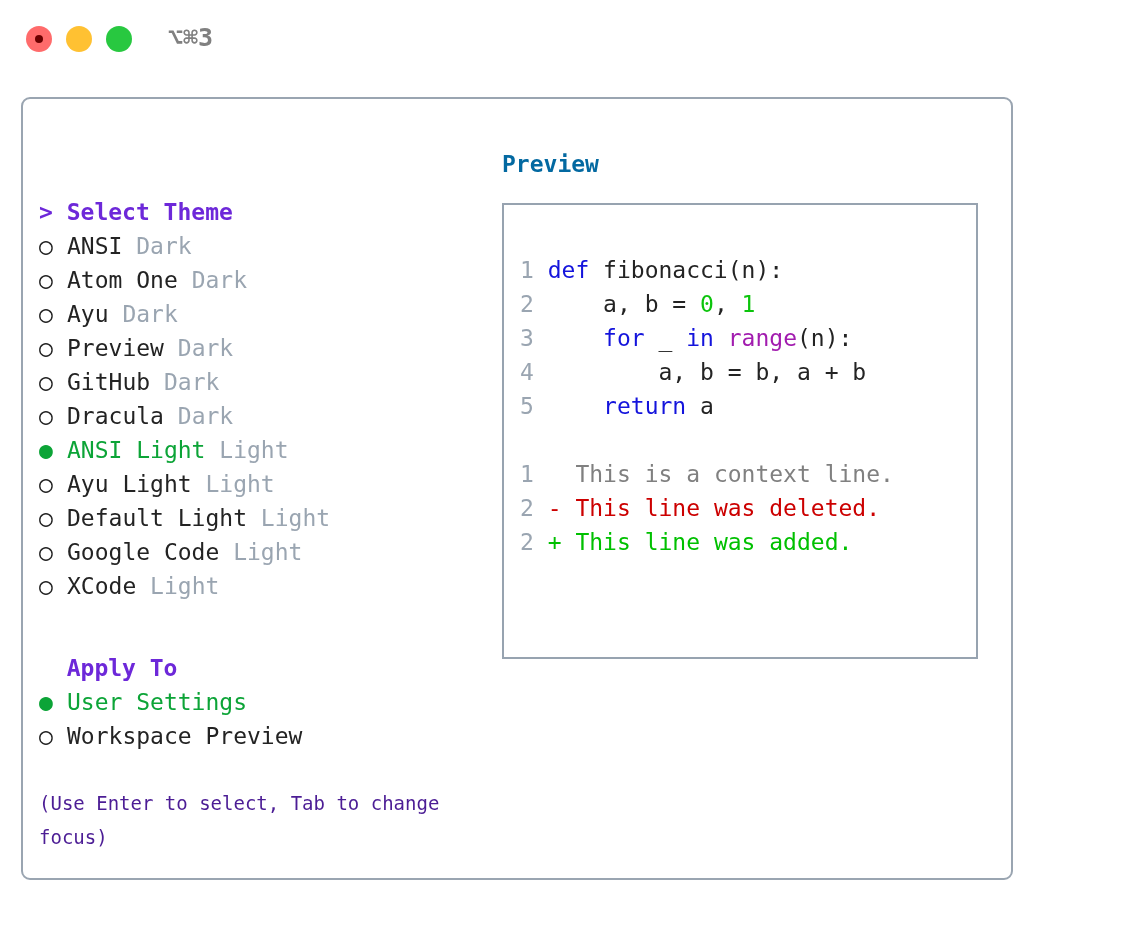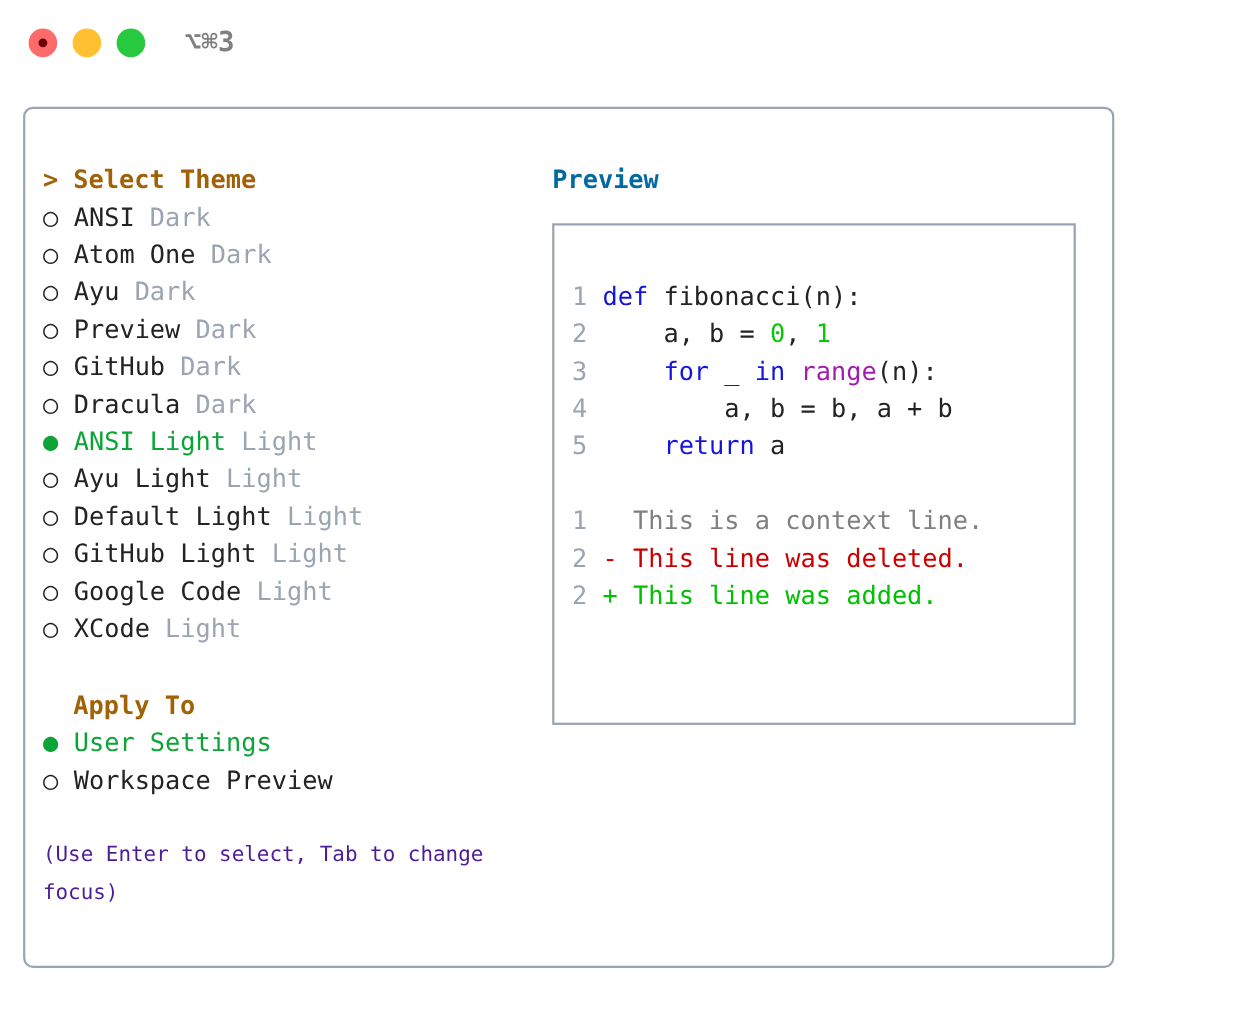--- a/index.html
+++ b/index.html
@@ -74,21 +74,22 @@
     font-size: 23px;
     white-space: pre;
     color: #232323;
   }
   .row .bullet {
     display: inline-block;
     width: 28px;
   }
   .head-row {
     font-weight: bold;
-    color: #a16207;
+    color: #6d28d9;
+    margin-top: 48px;
   }
   .row.selected { color: #0ca437; }
   .row.selected .bullet { color: #0ca437; }
   .mode-tag {
     color: #9aa5b1;
   }
   .row.selected .mode-tag { color: #9aa5b1; }
 
   #apply-section { margin-top: 36px; }
 
@@ -161,21 +162,20 @@
     <div id="theme-list">
         <div class="row"><span class="bullet">○ </span><span>ANSI</span><span class="mode-tag"> Dark</span></div>
         <div class="row"><span class="bullet">○ </span><span>Atom One</span><span class="mode-tag"> Dark</span></div>
         <div class="row"><span class="bullet">○ </span><span>Ayu</span><span class="mode-tag"> Dark</span></div>
         <div class="row"><span class="bullet">○ </span><span>Preview</span><span class="mode-tag"> Dark</span></div>
         <div class="row"><span class="bullet">○ </span><span>GitHub</span><span class="mode-tag"> Dark</span></div>
         <div class="row"><span class="bullet">○ </span><span>Dracula</span><span class="mode-tag"> Dark</span></div>
         <div class="row selected"><span class="bullet">● </span><span>ANSI Light</span><span class="mode-tag"> Light</span></div>
         <div class="row"><span class="bullet">○ </span><span>Ayu Light</span><span class="mode-tag"> Light</span></div>
         <div class="row"><span class="bullet">○ </span><span>Default Light</span><span class="mode-tag"> Light</span></div>
-        <div class="row"><span class="bullet">○ </span><span>GitHub Light</span><span class="mode-tag"> Light</span></div>
         <div class="row"><span class="bullet">○ </span><span>Google Code</span><span class="mode-tag"> Light</span></div>
         <div class="row"><span class="bullet">○ </span><span>XCode</span><span class="mode-tag"> Light</span></div>
       </div>
 
     <div id="apply-section">
       <div class="row head-row">  Apply To</div>
       <div id="apply-list">
           <div class="row selected"><span class="bullet">● </span><span>User Settings</span></div>
           <div class="row"><span class="bullet">○ </span><span>Workspace Preview</span></div>
         </div>

